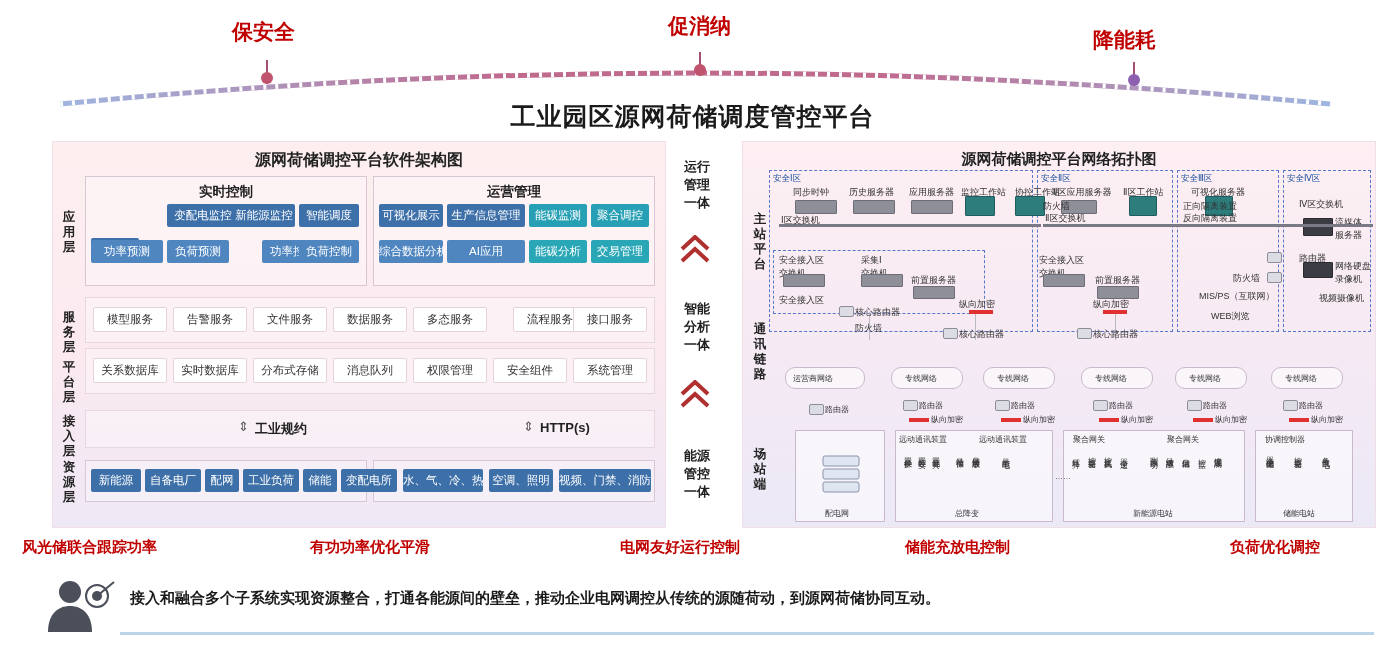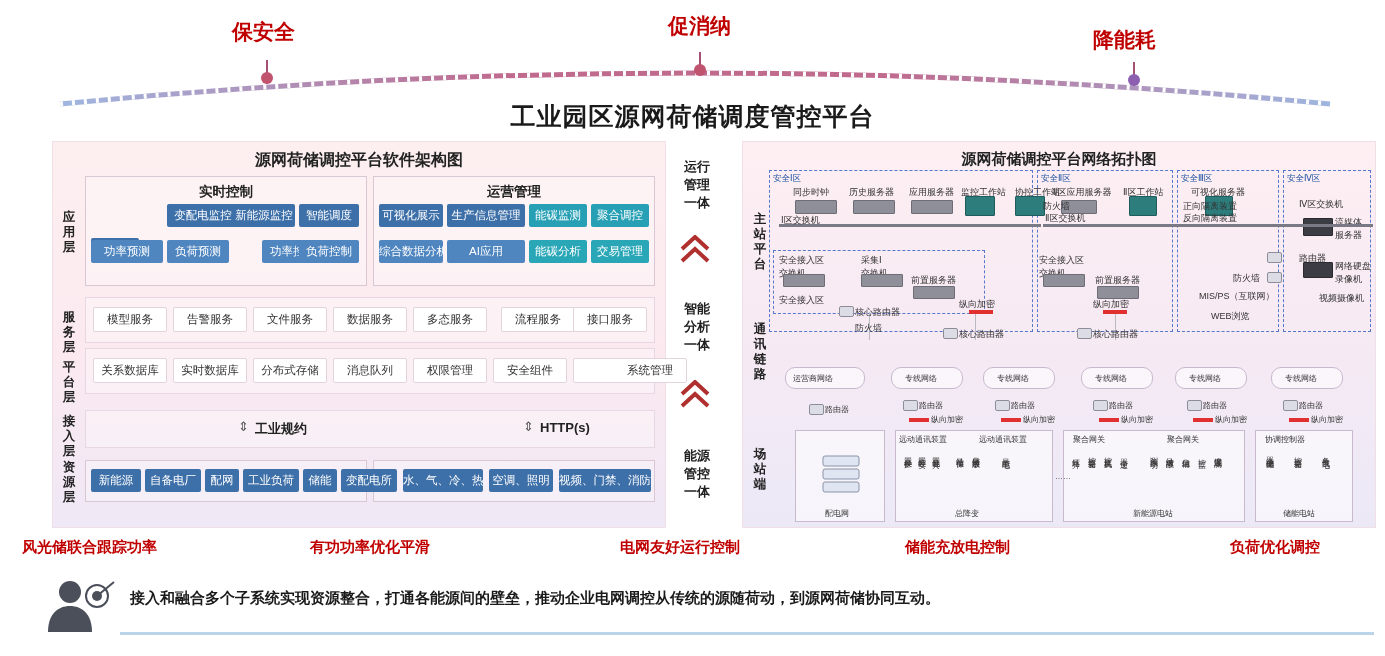--- a/index.html
+++ b/index.html
@@ -169,31 +169,31 @@
   <div class="chip" style="left:394px;top:98px;width:78px;background:#4f86c0;">AI应用</div>
   <div class="chip" style="left:476px;top:98px;width:58px;background:#2aa7b7;">能碳分析</div>
   <div class="chip" style="left:538px;top:98px;width:58px;background:#2aa7b7;">交易管理</div>
 
   <div class="row-band" style="left:32px;top:155px;width:568px;height:44px;"></div>
   <div class="chip white" style="left:40px;top:165px;width:72px;">模型服务</div>
   <div class="chip white" style="left:120px;top:165px;width:72px;">告警服务</div>
   <div class="chip white" style="left:200px;top:165px;width:72px;">文件服务</div>
   <div class="chip white" style="left:280px;top:165px;width:72px;">数据服务</div>
   <div class="chip white" style="left:360px;top:165px;width:72px;">多态服务</div>
-  <div class="chip white" style="left:448px;top:165px;width:72px;">流程服务</div>
+  <div class="chip white" style="left:460px;top:165px;width:72px;">流程服务</div>
   <div class="chip white" style="left:520px;top:165px;width:72px;">接口服务</div>
 
   <div class="row-band" style="left:32px;top:206px;width:568px;height:44px;"></div>
   <div class="chip white" style="left:40px;top:216px;width:72px;">关系数据库</div>
   <div class="chip white" style="left:120px;top:216px;width:72px;">实时数据库</div>
   <div class="chip white" style="left:200px;top:216px;width:72px;">分布式存储</div>
   <div class="chip white" style="left:280px;top:216px;width:72px;">消息队列</div>
   <div class="chip white" style="left:360px;top:216px;width:72px;">权限管理</div>
   <div class="chip white" style="left:440px;top:216px;width:72px;">安全组件</div>
-  <div class="chip white" style="left:520px;top:216px;width:72px;padding-left:40px;">系统管理</div>
+  <div class="chip white" style="left:520px;top:216px;width:72px;">系统管理</div>
 
   <div class="row-band" style="left:32px;top:268px;width:568px;height:36px;"></div>
   <div class="arrow-ico" style="left:185px;top:277px;">⇕</div>
   <div class="abs" style="left:202px;top:278px;font-size:13px;font-weight:bold;">工业规约</div>
   <div class="arrow-ico" style="left:470px;top:277px;">⇕</div>
   <div class="abs" style="left:487px;top:278px;font-size:13px;font-weight:bold;">HTTP(s)</div>
 
   <div class="group-box" style="left:32px;top:318px;width:280px;height:40px;"></div>
   <div class="group-box" style="left:320px;top:318px;width:280px;height:40px;"></div>
   <div class="chip" style="left:38px;top:327px;width:50px;background:#3d6fa8;">新能源</div>

